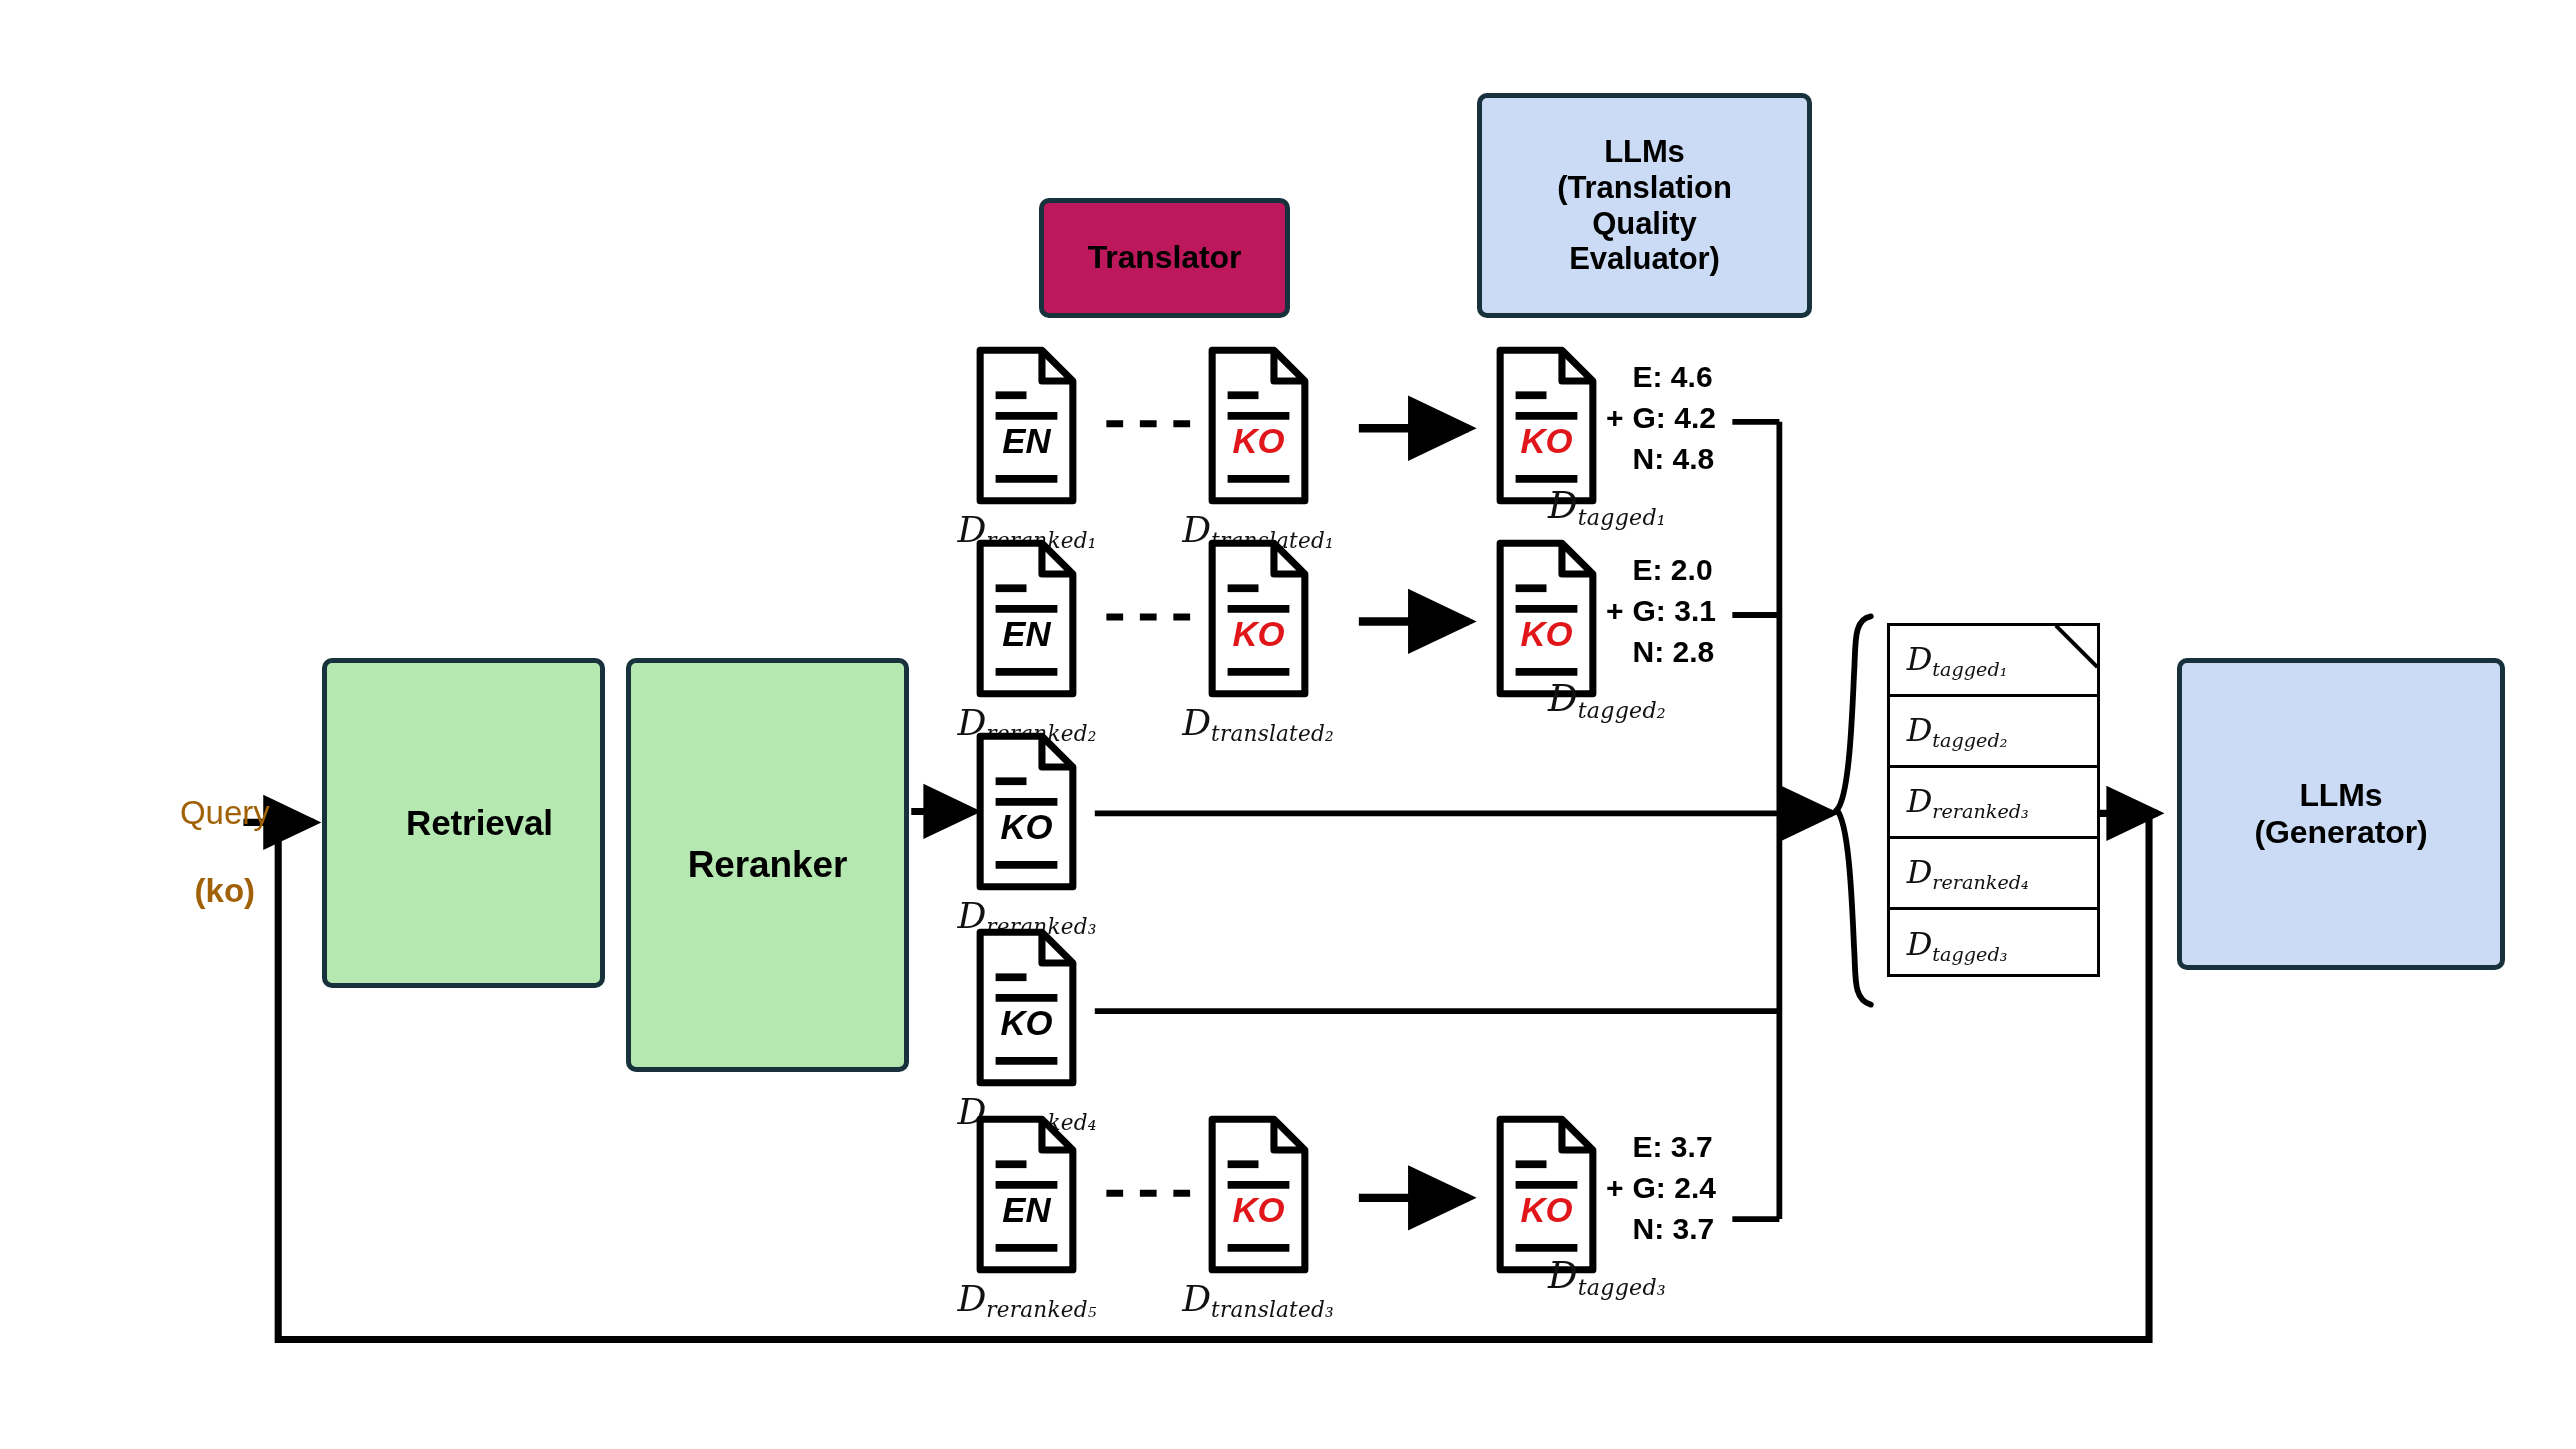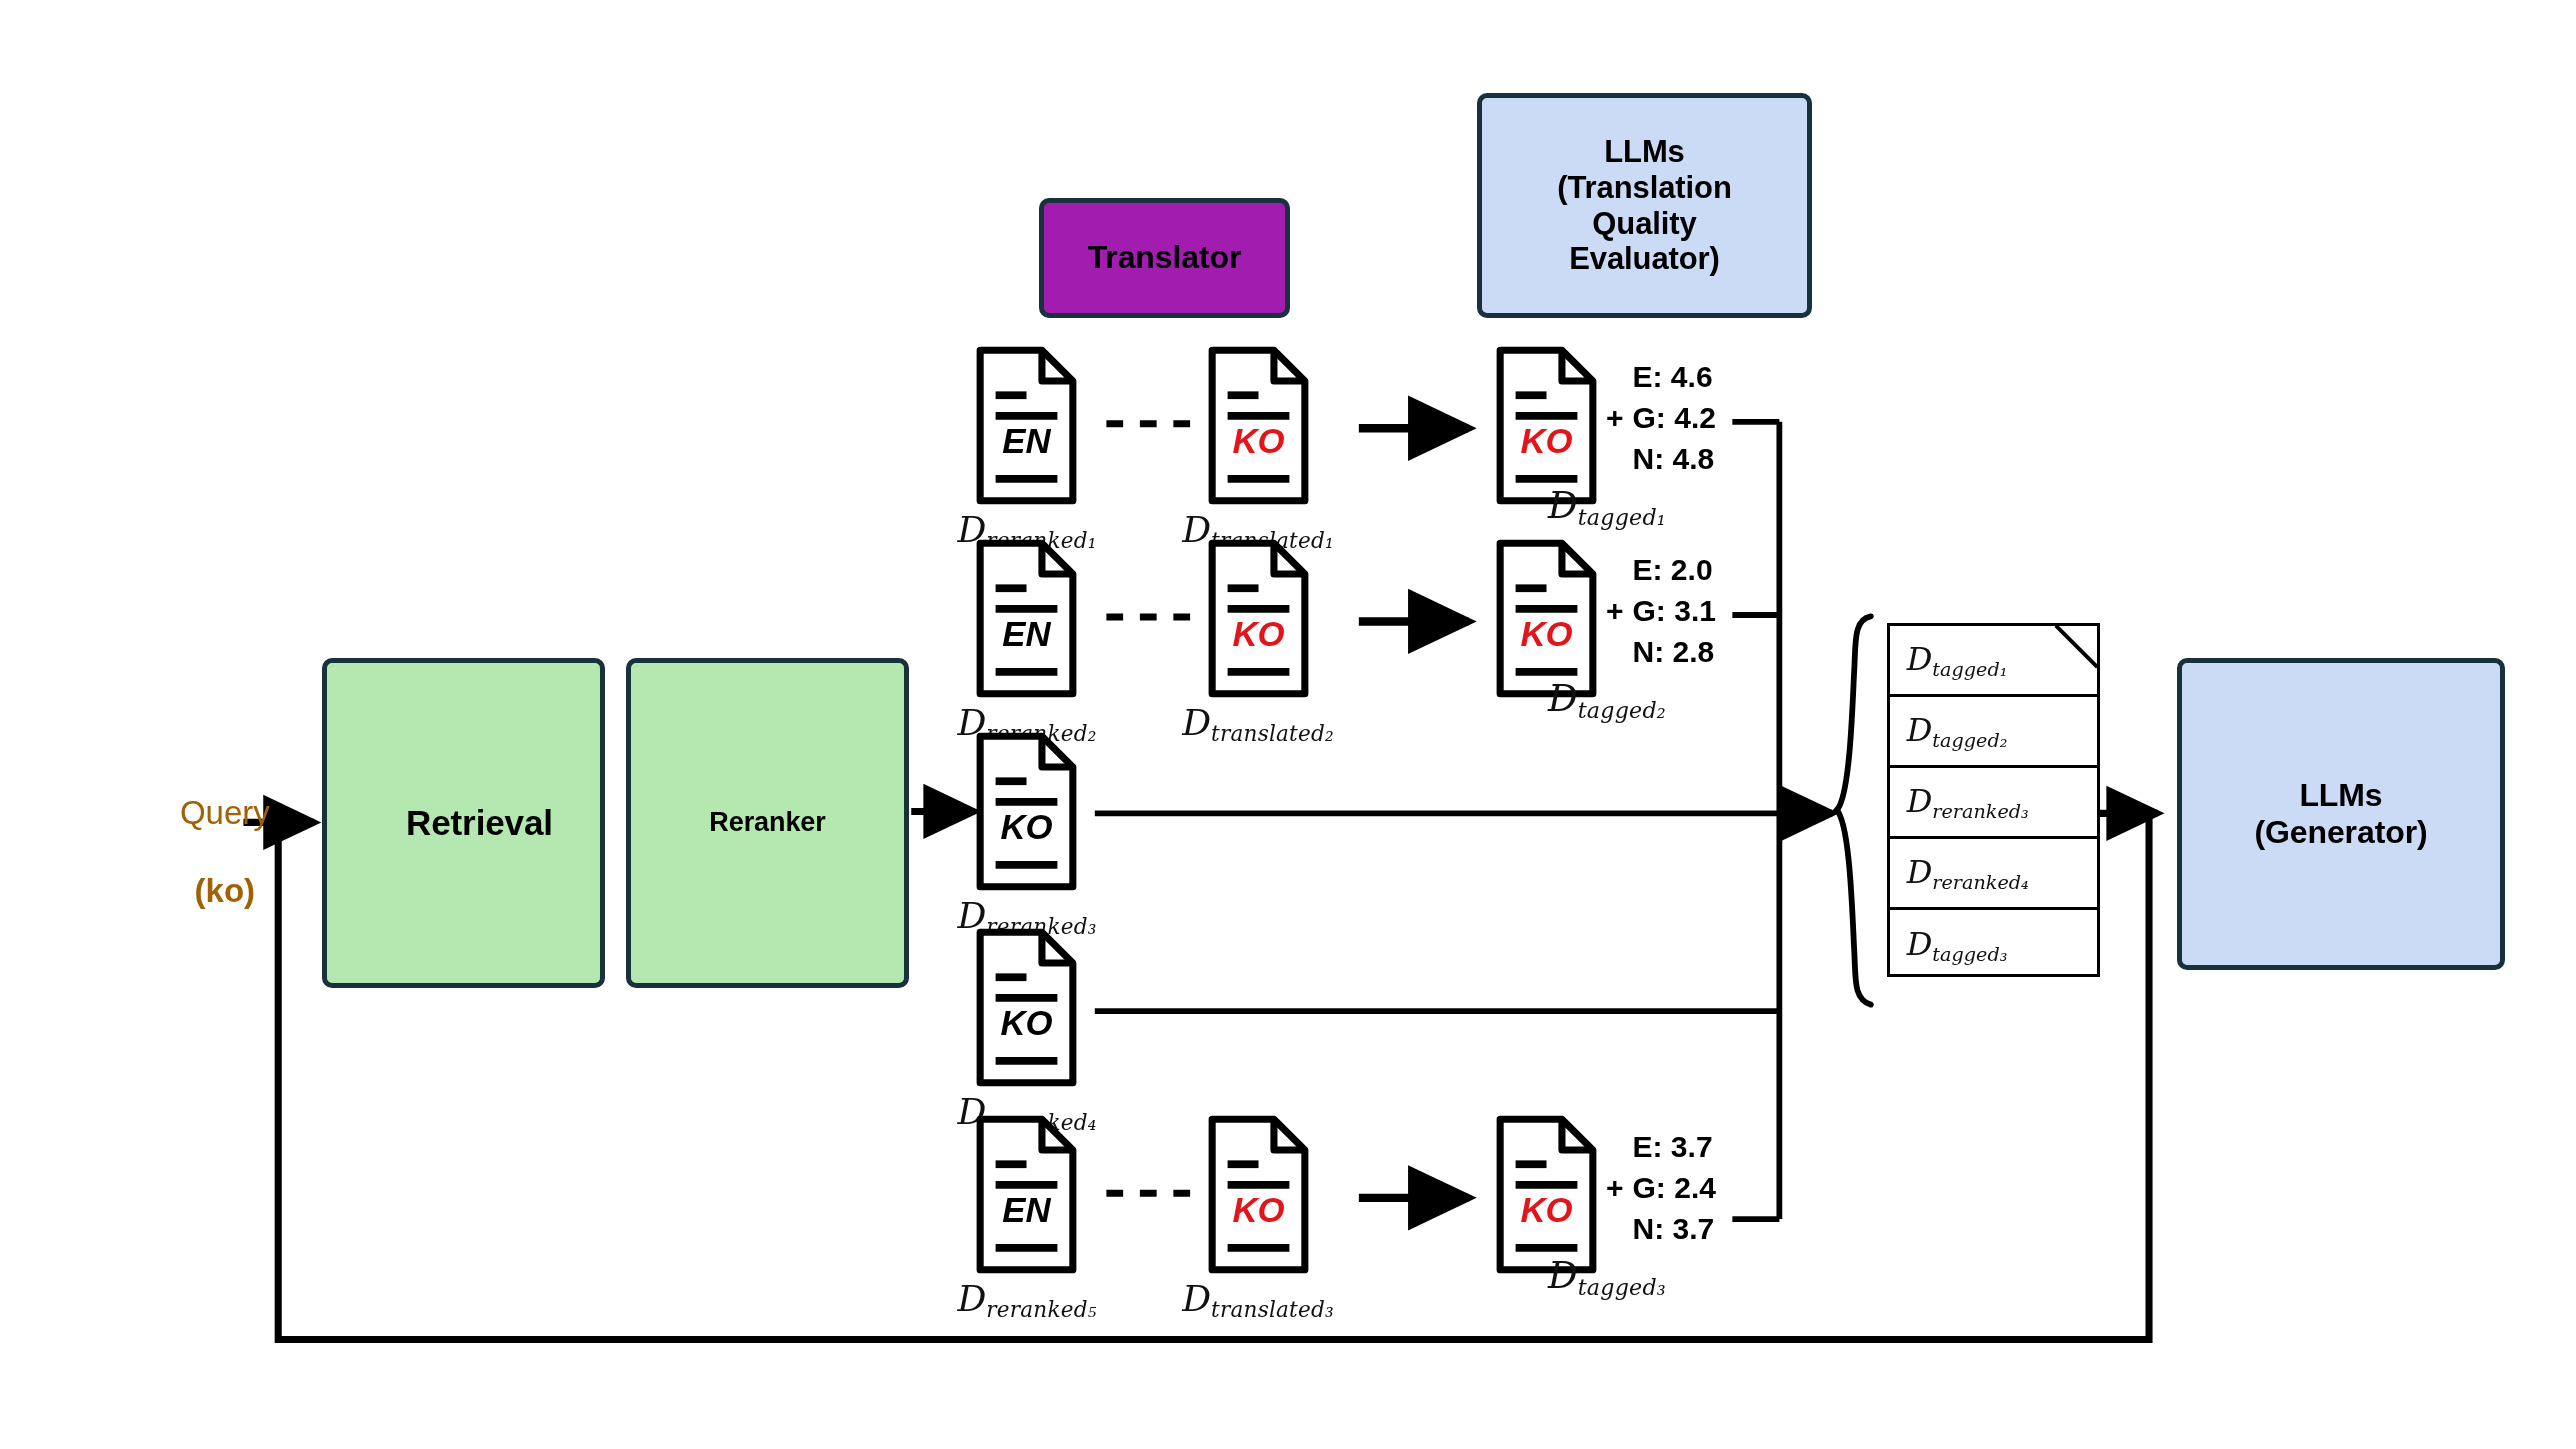--- a/index.html
+++ b/index.html
@@ -13,21 +13,21 @@
   
   .pbox{
     position:absolute;box-sizing:border-box;
     border:5.8px solid #17323c;border-radius:10px;
     display:flex;align-items:center;justify-content:center;
     text-align:center;font-weight:bold;color:#000;
     line-height:1.16;letter-spacing:-0.1px;
   }
   .pbox.green{background:#b5e7b0;}
   .pbox.blue{background:#cbdbf5;}
-  .pbox.gray{background:#a21caf;}
+  .pbox.gray{background:#be185d;}
 
   
   .tx{position:absolute;color:#a16207;white-space:pre;}
   .bold{font-weight:bold;}
 
   
   .mlabel{
     position:absolute;white-space:nowrap;color:#111;
     font-family:"DejaVu Serif", serif;font-style:italic;
     transform:translateX(-50%);
@@ -105,21 +105,21 @@
 
   <div class="tx" style="left:129px;top:755px;width:155px;text-align:center;font-size:33px;line-height:1.18;">
     <span>Query</span><br>
     <span class="bold">(ko)</span>
   </div>
 
   <div class="pbox green" style="left:322px;top:658px;width:283px;height:330px;font-size:35px;padding-left:32px;">
     <span>Retrieval</span>
   </div>
 
-  <div class="pbox green" style="left:626px;top:658px;width:283px;height:330px;font-size:27px;">
+  <div class="pbox green" style="left:626px;top:658px;width:283px;height:414px;font-size:37px;">
     <span>Reranker</span>
   </div>
 
   <div class="pbox gray" style="left:1039px;top:198px;width:251px;height:120px;font-size:32px;">
     <span>Translator</span>
   </div>
 
   <div class="pbox blue" style="left:1477px;top:93px;width:335px;height:225px;font-size:31px;flex-direction:column;">
     <span>LLMs</span>
     <span>(Translation</span>

